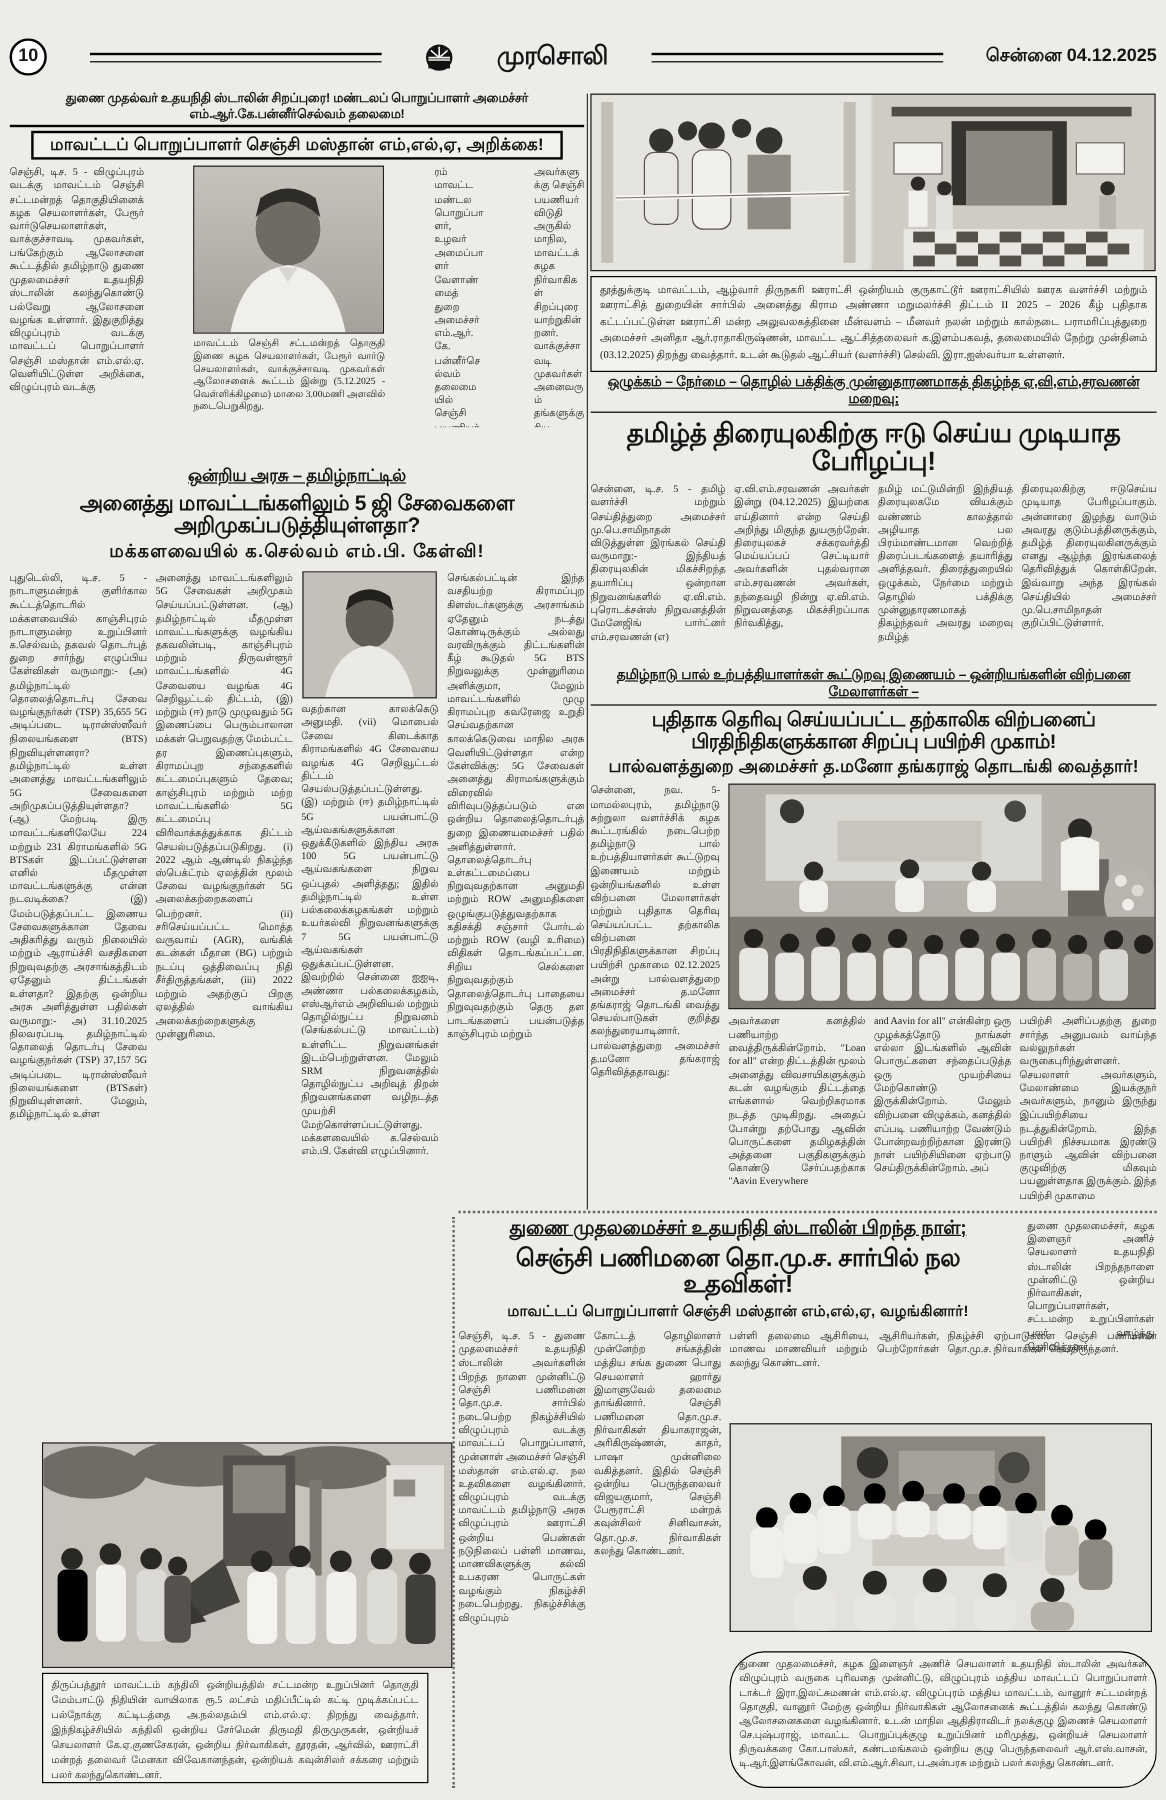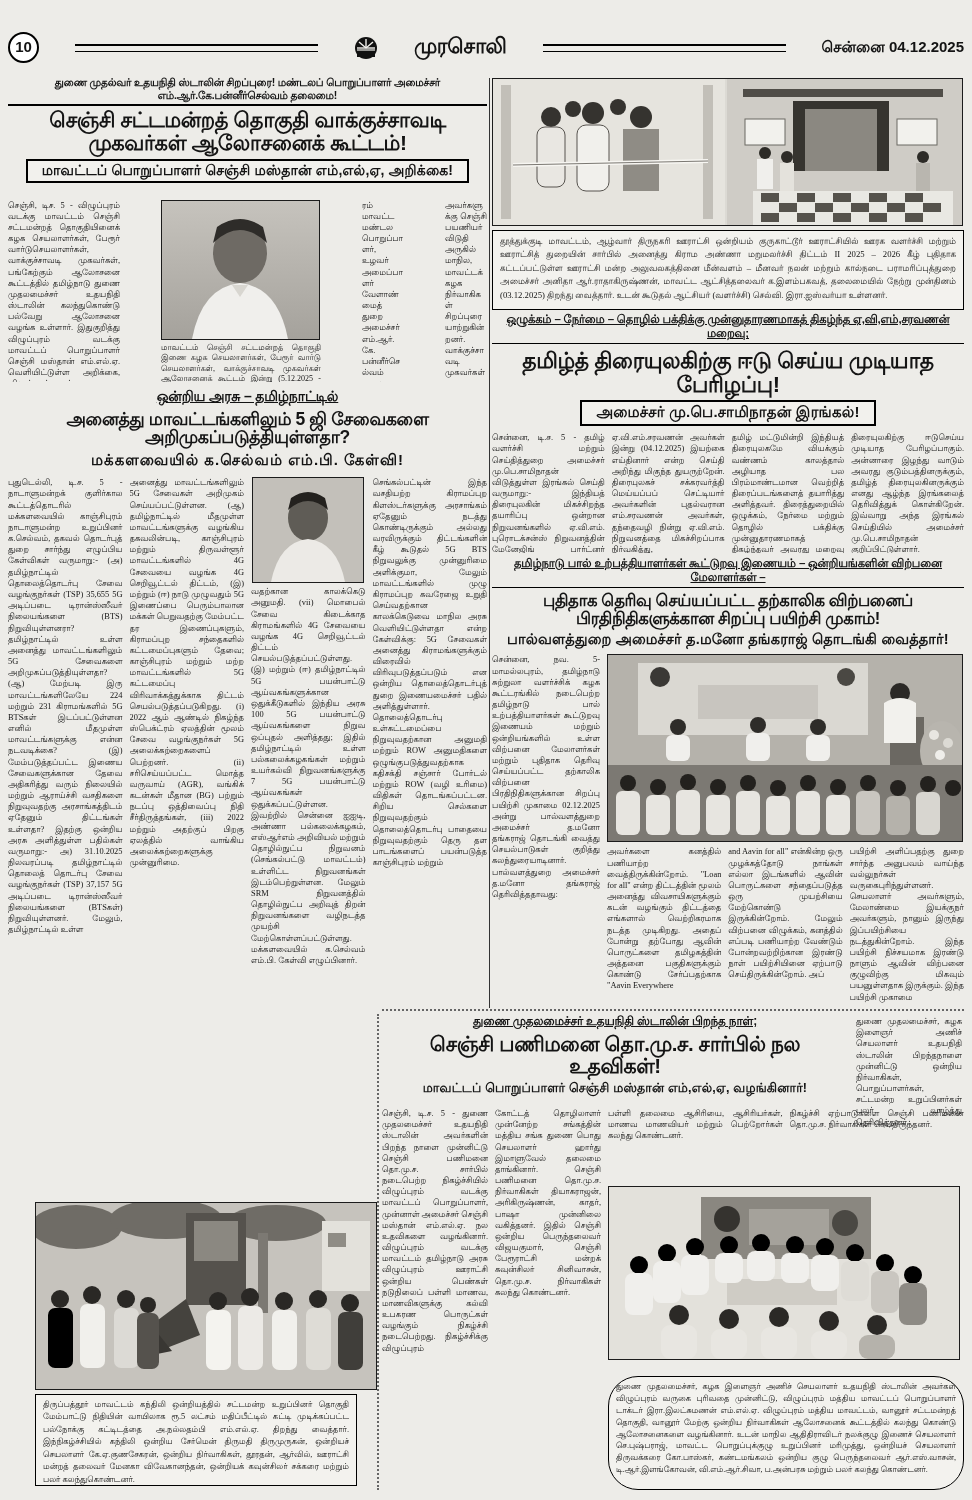--- a/index.html
+++ b/index.html
@@ -59,23 +59,22 @@
         <path d="M3 14 H21" stroke="#f2f1ed" stroke-width="1.2"></path>
       </svg>
   </span>
   <div class="mast">முரசொலி</div>
   <div class="dblrule"></div>
   <div class="edate">சென்னை  04.12.2025</div>
 </div>
 
 <div class="abs" style="left:8px;top:76px;width:479px;height:306px;overflow:hidden;">
   <div class="kicker krule">துணை முதல்வர் உதயநிதி ஸ்டாலின் சிறப்புரை! மண்டலப் பொறுப்பாளர் அமைச்சர் எம்.ஆர்.கே.பன்னீர்செல்வம் தலைமை!</div>
-  <div class="hl" style="font-size:21px;">செஞ்சி சட்டமன்றத் தொகுதி வாக்குச்சாவடி முகவர்கள் ஆலோசனைக் கூட்டம்!</div>
   <div class="subwrap"><span class="sub boxed">மாவட்டப் பொறுப்பாளர் செஞ்சி மஸ்தான் எம்,எல்,ஏ, அறிக்கை!</span></div>
-  <div class="row" style="margin-top:17px;height:218px;gap:41px;">
+  <div class="row" style="margin-top:5px;height:218px;gap:41px;">
     <div class="bt" style="width:112px;height:218px;">செஞ்சி, டிச. 5 - விழுப்புரம் வடக்கு மாவட்டம் செஞ்சி சட்டமன்றத் தொகுதியினைக் கழக செயலாளர்கள், பேரூர் வார்டுசெயலாளர்கள், வாக்குச்சாவடி முகவர்கள், பங்கேற்கும் ஆலோசனை கூட்டத்தில் தமிழ்நாடு துணை முதலமைச்சர் உதயநிதி ஸ்டாலின் கலந்துகொண்டு பல்வேறு ஆலோசனை வழங்க உள்ளார். இதுகுறித்து விழுப்புரம் வடக்கு மாவட்டப் பொறுப்பாளர் செஞ்சி மஸ்தான் எம்.எல்.ஏ. வெளியிட்டுள்ள அறிக்கை, விழுப்புரம் வடக்கு</div>
     <div style="width:160px;">
       <div class="photo" style="width:157px;height:138px;">
         <svg viewBox="0 0 157 138">
             <rect width="157" height="138" fill="#b9b6b0"></rect>
             <rect width="157" height="138" fill="url(#g1)"></rect>
             <defs>
               <linearGradient id="g1" x1="0" y1="0" x2="0" y2="1">
                 <stop offset="0" stop-color="#c6c3bd"></stop>
                 <stop offset="1" stop-color="#a5a29c"></stop>
@@ -150,21 +149,20 @@
     </svg>
   </div>
   <div class="capbox" style="width:456px;margin-top:4px;height:70px;">
     <div class="cap">தூத்துக்குடி மாவட்டம், ஆழ்வார் திருநகரி ஊராட்சி ஒன்றியம் குருகாட்டூர் ஊராட்சியில் ஊரக வளர்ச்சி மற்றும் ஊராட்சித் துறையின் சார்பில் அனைத்து கிராம அண்ணா மறுமலர்ச்சி திட்டம் II 2025 – 2026 கீழ் புதிதாக கட்டப்பட்டுள்ள ஊராட்சி மன்ற அலுவலகத்தினை மீன்வளம் – மீனவர் நலன் மற்றும் கால்நடை பராமரிப்புத்துறை அமைச்சர் அனிதா ஆர்.ராதாகிருஷ்ணன், மாவட்ட ஆட்சித்தலைவர் க.இளம்பகவத், தலைமையில் நேற்று முன்தினம் (03.12.2025) திறந்து வைத்தார். உடன் கூடுதல் ஆட்சியர் (வளர்ச்சி) செல்வி. இரா.ஐஸ்வர்யா உள்ளனர்.</div>
   </div>
 </div>
 
 <div class="abs" style="left:492px;top:312px;width:472px;height:241px;overflow:hidden;">
   <div class="kicker ku" style="font-size:11.5px;border-bottom:1.5px solid #000;padding-bottom:2px;">ஒழுக்கம் – நேர்மை – தொழில் பக்திக்கு முன்னுதாரணமாகத் திகழ்ந்த ஏ,வி,எம்,சரவணன் மறைவு;</div>
   <div class="hl" style="font-size:22px;margin-top:5px;">தமிழ்த் திரையுலகிற்கு ஈடு செய்ய முடியாத பேரிழப்பு!</div>
-  <div class="subwrap"><span class="sub boxed" style="font-size:15px;">அமைச்சர் மு.பெ.சாமிநாதன் இரங்கல்!</span></div>
   <div class="row" style="margin-top:6px;height:150px;">
     <div class="bt" style="flex:1;">சென்னை, டி.ச. 5 - தமிழ் வளர்ச்சி மற்றும் செய்தித்துறை அமைச்சர் மு.பெ.சாமிநாதன் விடுத்துள்ள இரங்கல் செய்தி வருமாறு:- இந்தியத் திரையுலகின் மிகச்சிறந்த தயாரிப்பு ஒன்றான நிறுவனங்களில் ஏ.வி.எம். புரொடக்சன்ஸ் நிறுவனத்தின் மேனேஜிங் பார்ட்னர் எம்.சரவணன் (எ)</div>
     <div class="bt" style="flex:1;">ஏ.வி.எம்.சரவணன் அவர்கள் இன்று (04.12.2025) இயற்கை எய்தினார் என்ற செய்தி அறிந்து மிகுந்த துயருற்றேன். திரையுலகச் சக்கரவர்த்தி மெய்யப்பப் செட்டியார் அவர்களின் புதல்வரான எம்.சரவணன் அவர்கள், தந்தைவழி நின்று ஏ.வி.எம். நிறுவனத்தை மிகச்சிறப்பாக நிர்வகித்து,</div>
     <div class="bt" style="flex:1;">தமிழ் மட்டுமின்றி இந்தியத் திரையுலகமே வியக்கும் வண்ணம் காலத்தால் அழியாத பல பிரம்மாண்டமான வெற்றித் திரைப்படங்களைத் தயாரித்து அளித்தவர். திரைத்துறையில் ஒழுக்கம், நேர்மை மற்றும் தொழில் பக்திக்கு முன்னுதாரணமாகத் திகழ்ந்தவர் அவரது மறைவு தமிழ்த்</div>
     <div class="bt" style="flex:1;">திரையுலகிற்கு ஈடுசெய்ய முடியாத பேரிழப்பாகும். அன்னாரை இழந்து வாடும் அவரது குடும்பத்தினருக்கும், தமிழ்த் திரையுலகினருக்கும் எனது ஆழ்ந்த இரங்கலைத் தெரிவித்துக் கொள்கிறேன். இவ்வாறு அந்த இரங்கல் செய்தியில் அமைச்சர் மு.பெ.சாமிநாதன் குறிப்பிட்டுள்ளார்.</div>
   </div>
 </div>
 
 <div class="abs" style="left:8px;top:388px;width:479px;height:808px;overflow:hidden;">
   <div class="kicker ku" style="font-size:14px;">ஒன்றிய அரசு – தமிழ்நாட்டில்</div>
@@ -293,21 +291,21 @@
         <rect x="302" y="109" width="25" height="58" rx="7" fill="#403e3a"></rect>
     </g>
   </svg>
 </div>
 <div class="abs capbox" style="left:35px;top:1394px;width:306px;height:82px;">
   <div class="cap" style="font-size:8.3px;line-height:1.5;">திருப்பத்தூர் மாவட்டம் கந்திலி ஒன்றியத்தில் சட்டமன்ற உறுப்பினர் தொகுதி மேம்பாட்டு நிதியின் வாயிலாக ரூ.5 லட்சம் மதிப்பீட்டில் கட்டி முடிக்கப்பட்ட பல்நோக்கு கட்டிடத்தை அ.நல்லதம்பி எம்.எல்.ஏ. திறந்து வைத்தார். இந்நிகழ்ச்சியில் கந்திலி ஒன்றிய சேர்மென் திருமதி திருமுருகன், ஒன்றியச் செயலாளர் கே.ஏ.குணசேகரன், ஒன்றிய நிர்வாகிகள், தூரதன், ஆர்வில், ஊராட்சி மன்றத் தலைவர் மேனகா விவேகானந்தன், ஒன்றியக் கவுன்சிலர் சக்கரை மற்றும் பலர் கலந்துகொண்டனர்.</div>
 </div>
 
 <div class="abs" style="left:382px;top:1014px;width:582px;height:476px;overflow:hidden;">
   <div style="width:466px;">
-    <div class="kicker ku" style="font-size:12px;">துணை முதலமைச்சர் உதயநிதி ஸ்டாலின் பிறந்த நாள்;</div>
+    <div class="kicker ku" style="font-size:16px;">துணை முதலமைச்சர் உதயநிதி ஸ்டாலின் பிறந்த நாள்;</div>
     <div class="hl" style="font-size:20.5px;margin-top:4px;">செஞ்சி பணிமனை தொ.மு.ச. சார்பில் நல உதவிகள்!</div>
     <div class="sub" style="font-size:12.5px;">மாவட்டப் பொறுப்பாளர் செஞ்சி மஸ்தான் எம்,எல்,ஏ, வழங்கினார்!</div>
   </div>
   <div class="abs bt" style="left:474px;top:2px;width:106px;height:170px;">துணை முதலமைச்சர், கழக இளைஞர் அணிச் செயலாளர் உதயநிதி ஸ்டாலின் பிறந்தநாளை முன்னிட்டு ஒன்றிய நிர்வாகிகள், பொறுப்பாளர்கள், சட்டமன்ற உறுப்பினர்கள் பலர் வாழ்த்து தெரிவித்தனர்.</div>
   <div class="abs row" style="left:0;top:94px;width:582px;height:382px;">
     <div class="bt" style="width:106px;height:382px;">செஞ்சி, டி.ச. 5 - துணை முதலமைச்சர் உதயநிதி ஸ்டாலின் அவர்களின் பிறந்த நாளை முன்னிட்டு செஞ்சி பணிமனை தொ.மு.ச. சார்பில் நடைபெற்ற நிகழ்ச்சியில் விழுப்புரம் வடக்கு மாவட்டப் பொறுப்பாளர், முன்னாள் அமைச்சர் செஞ்சி மஸ்தான் எம்.எல்.ஏ. நல உதவிகளை வழங்கினார். விழுப்புரம் வடக்கு மாவட்டம் தமிழ்நாடு அரசு விழுப்புரம் ஊராட்சி ஒன்றிய பெண்கள் நடுநிலைப் பள்ளி மாணவ, மாணவிகளுக்கு கல்வி உபகரண பொருட்கள் வழங்கும் நிகழ்ச்சி நடைபெற்றது. நிகழ்ச்சிக்கு விழுப்புரம்</div>
     <div class="bt" style="width:106px;height:382px;">கோட்டத் தொழிலாளர் முன்னேற்ற சங்கத்தின் மத்திய சங்க துணை பொது செயலாளர் ஹார்து இமாளுவேல் தலைமை தாங்கினார். செஞ்சி பணிமனை தொ.மு.ச. நிர்வாகிகள் தியாகராஜன், அரிகிருஷ்ணன், காதர், பாஷா முன்னிலை வகித்தனர். இதில் செஞ்சி ஒன்றிய பெருந்தலைவர் விஜயகுமார், செஞ்சி பேரூராட்சி மன்றக் கவுன்சிலர் சினிவாசன், தொ.மு.ச. நிர்வாகிகள் கலந்து கொண்டனர்.</div>
     <div style="flex:1;">
       <div class="row" style="height:74px;">
         <div class="bt" style="flex:1;">பள்ளி தலைமை ஆசிரியை, ஆசிரியர்கள், மாணவ மாணவியர் மற்றும் பெற்றோர்கள் கலந்து கொண்டனர்.</div>

